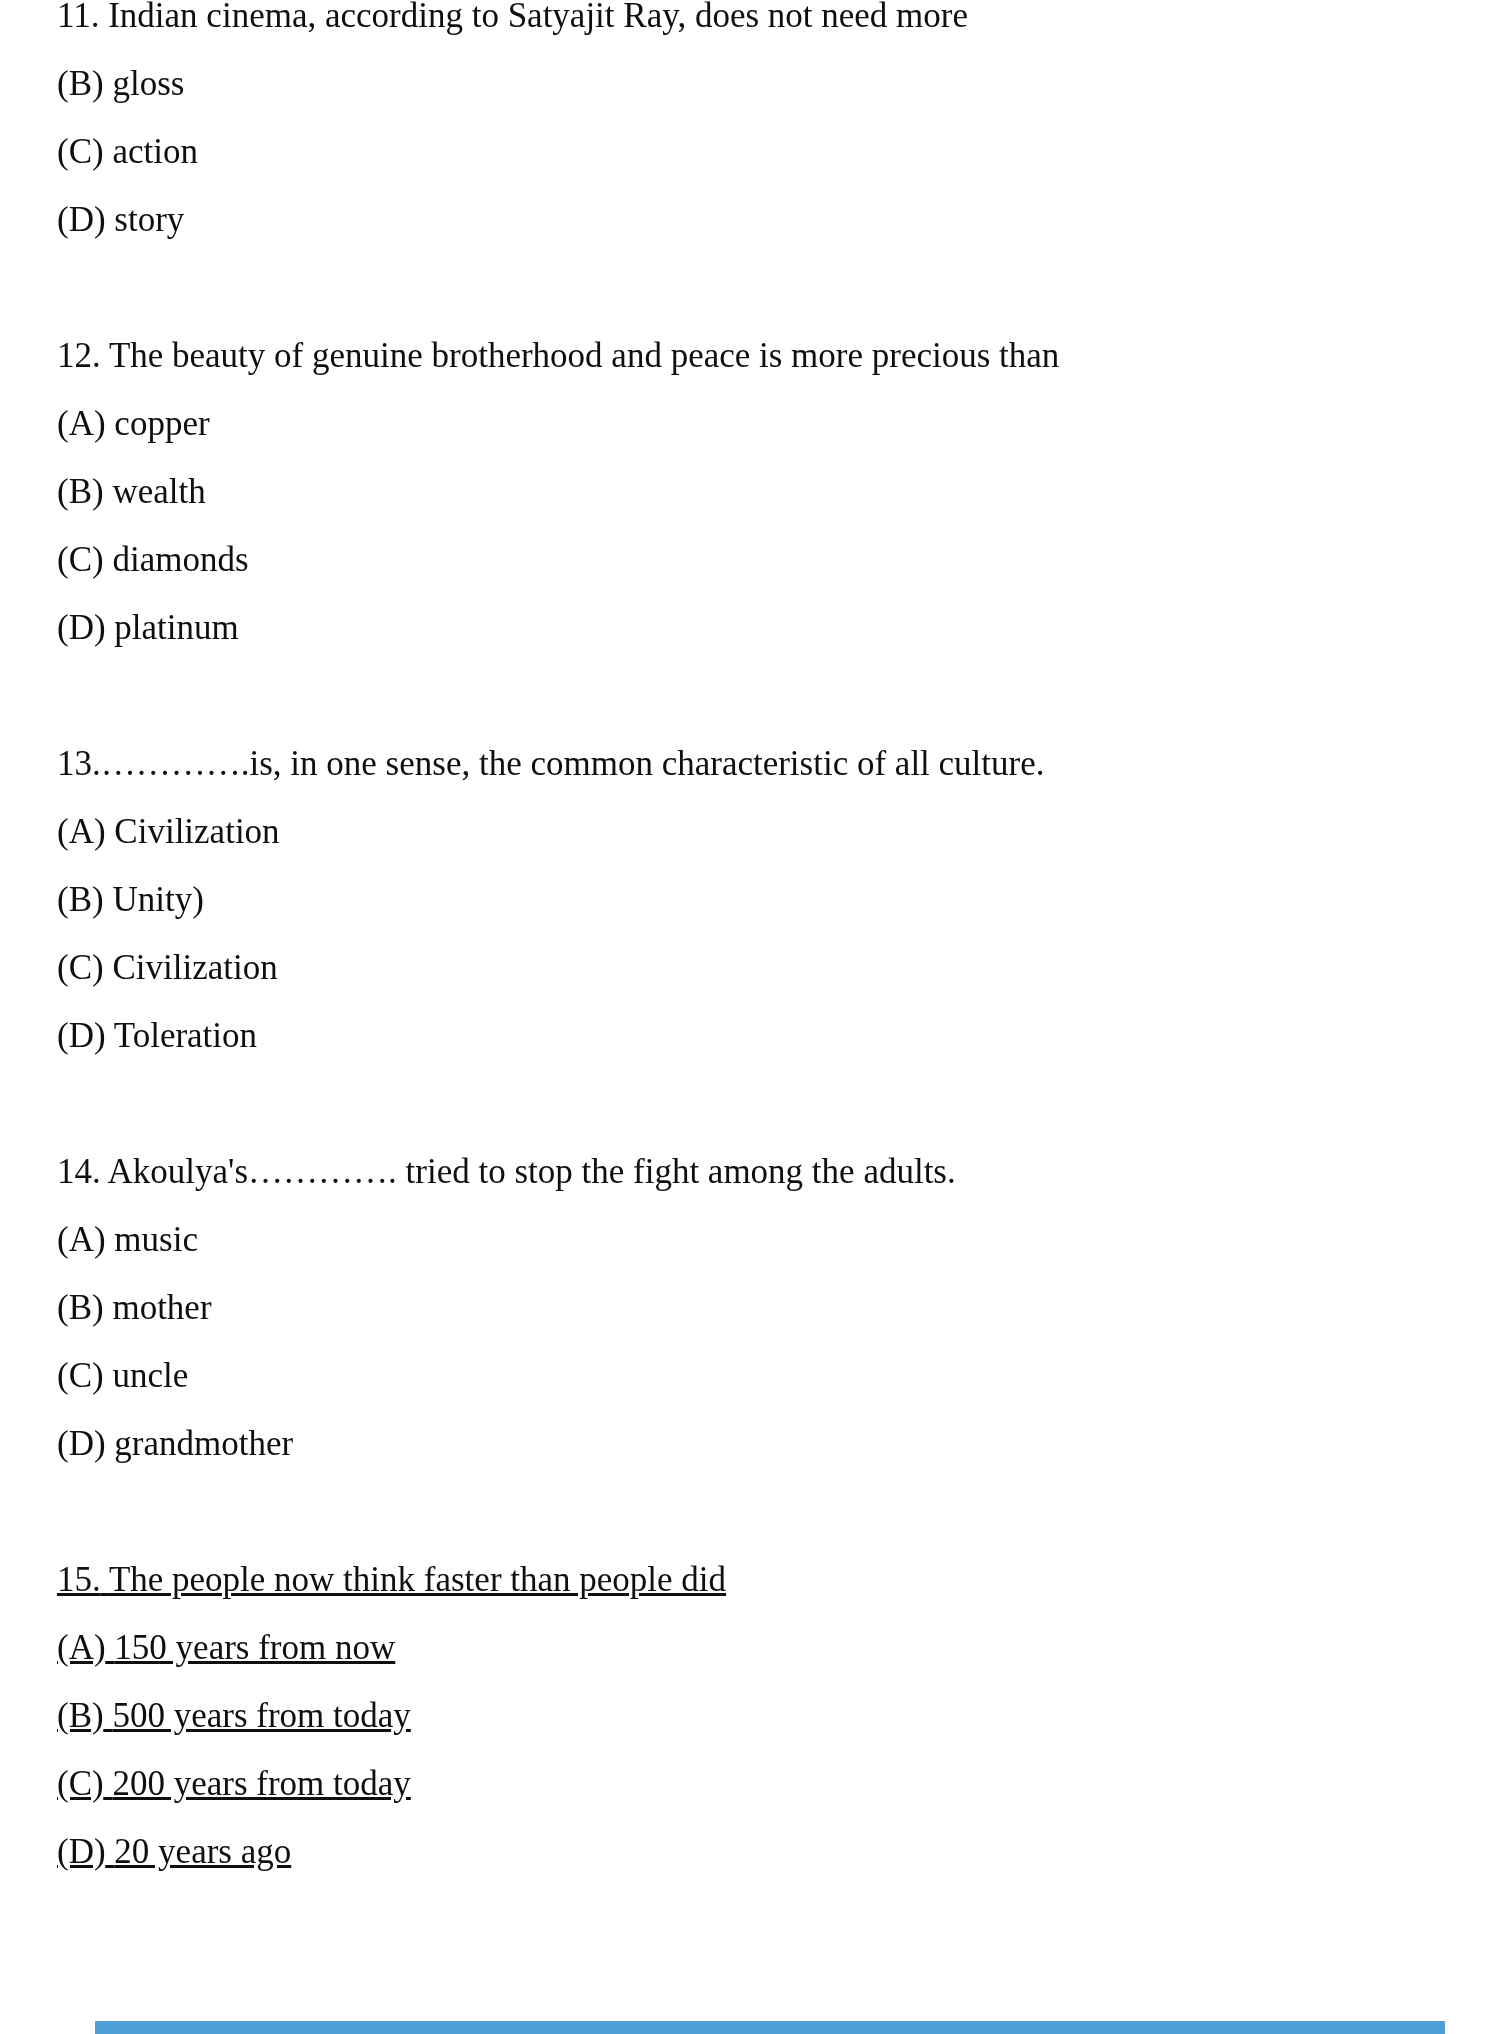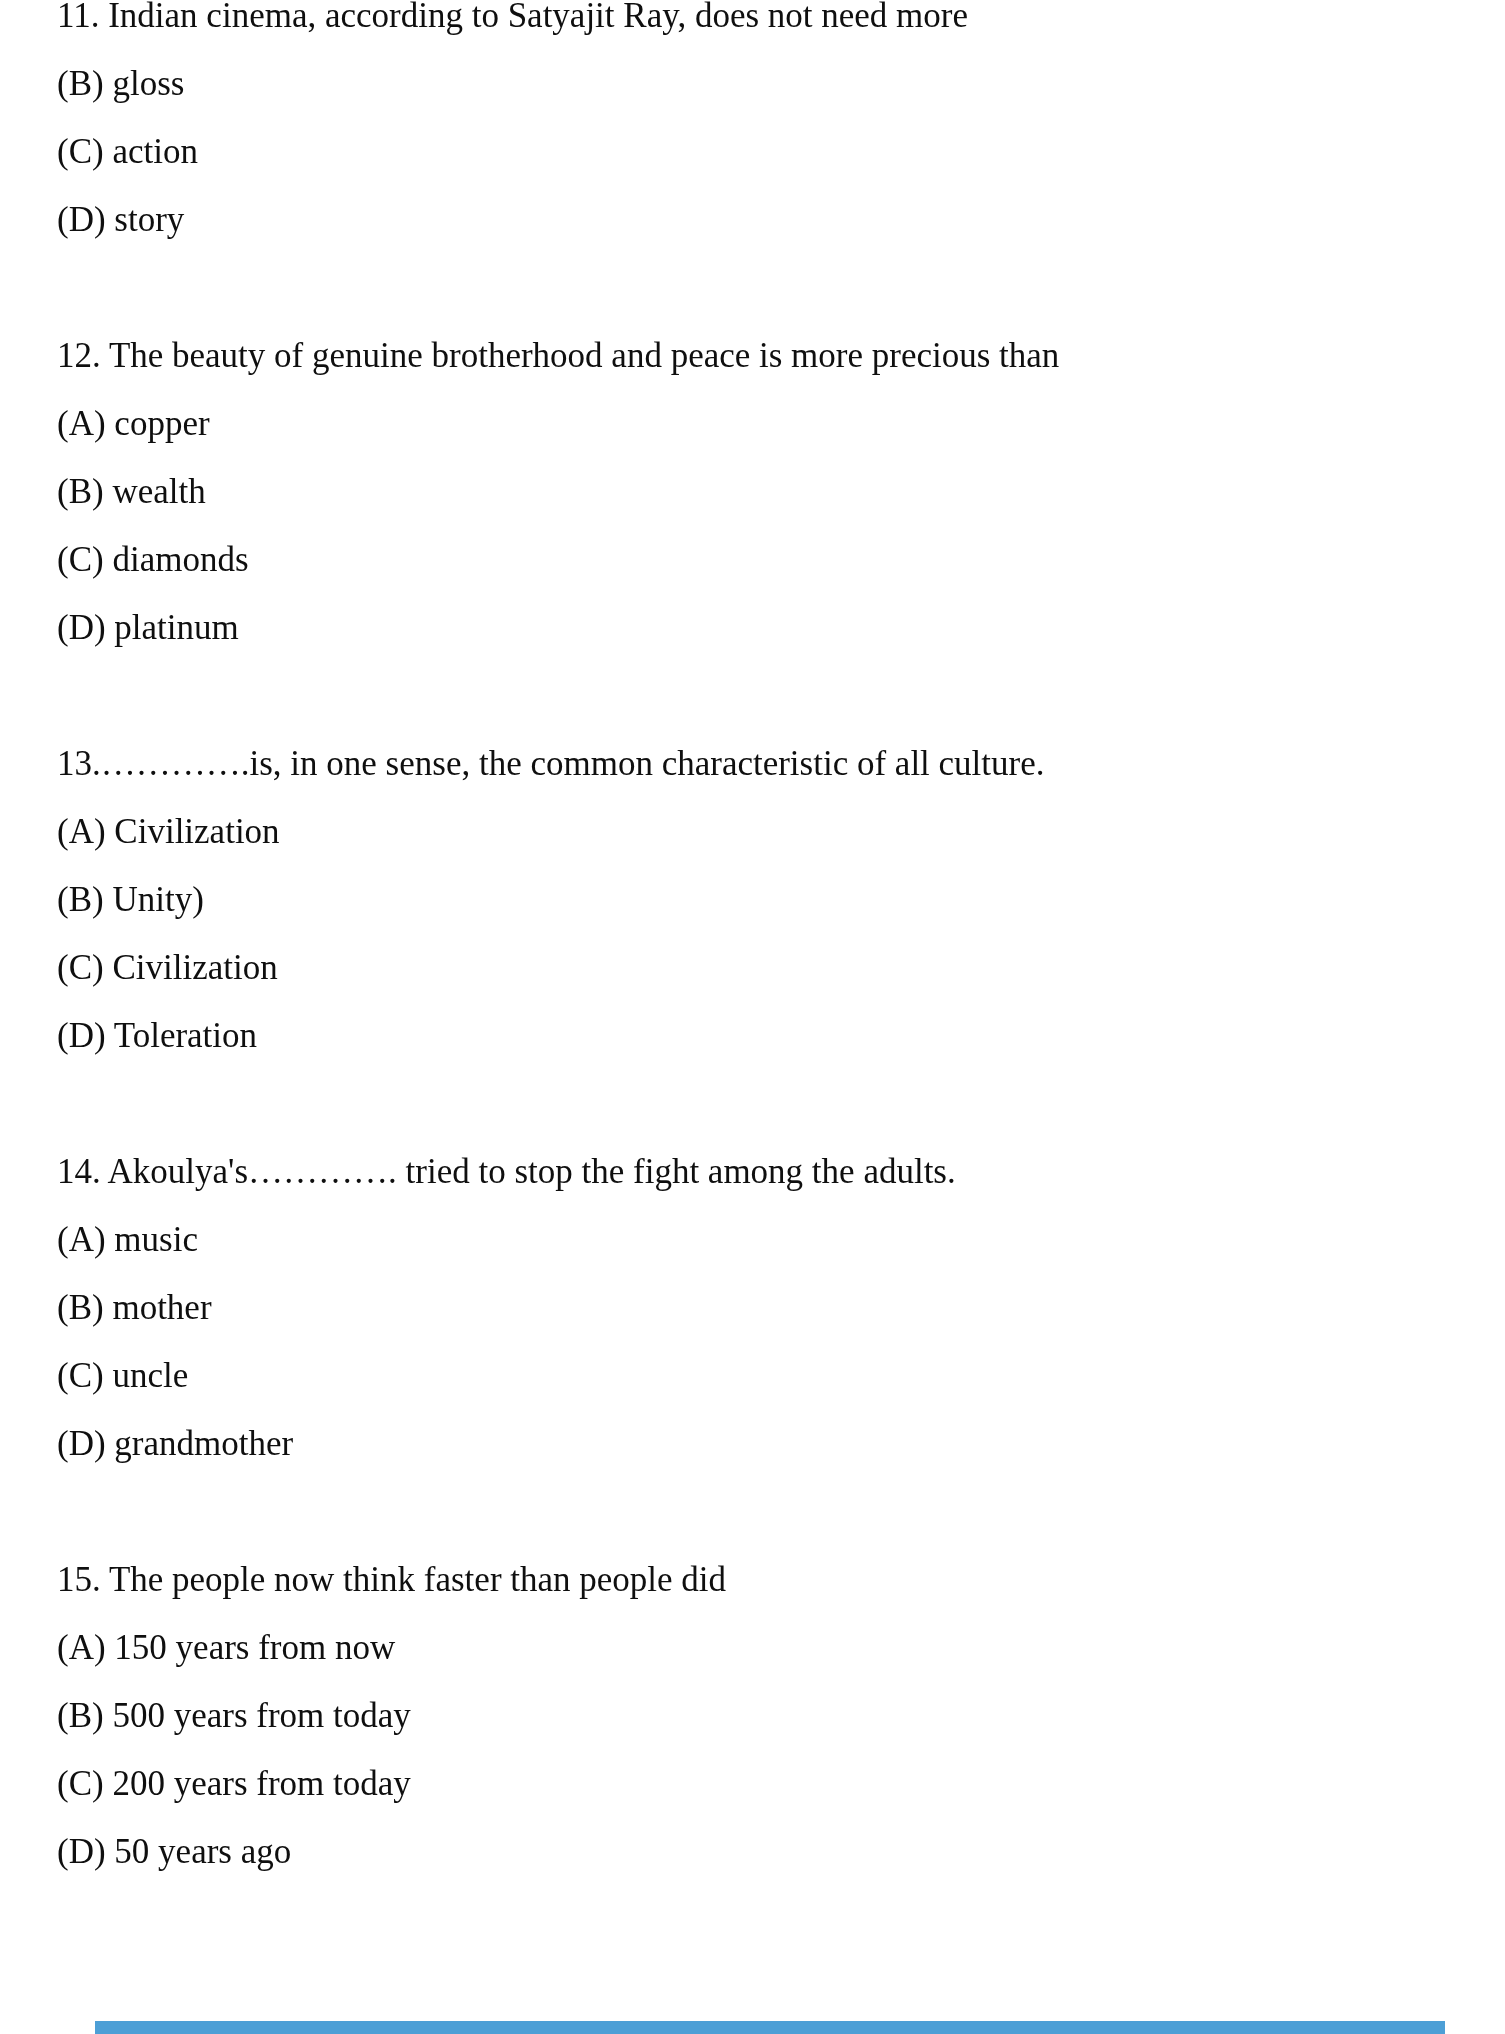--- a/index.html
+++ b/index.html
@@ -23,20 +23,21 @@
   .line {
     height: 68px;
     line-height: 68px;
     white-space: nowrap;
   }
   .question-block {
     margin-bottom: 68px;
   }
   .question-block:last-child {
     margin-bottom: 0;
+    text-decoration: underline;
   }
   .bottom-bar {
     position: absolute;
     left: 95px;
     bottom: 0;
     width: 1350px;
     height: 13px;
   }
 </style>
 </head>
@@ -143,19 +144,19 @@
     <div class="line">
       <span>(B)</span>
       <span>500 years from today</span>
     </div>
     <div class="line">
       <span>(C)</span>
       <span>200 years from today</span>
     </div>
     <div class="line">
       <span>(D)</span>
-      <span>50 years ago</span>
+      <span>20 years ago</span>
     </div>
   </div>
 
 </div>
 
 <div class="bottom-bar" style="background: rgb(77, 159, 214);"></div>
 
 </body></html>

